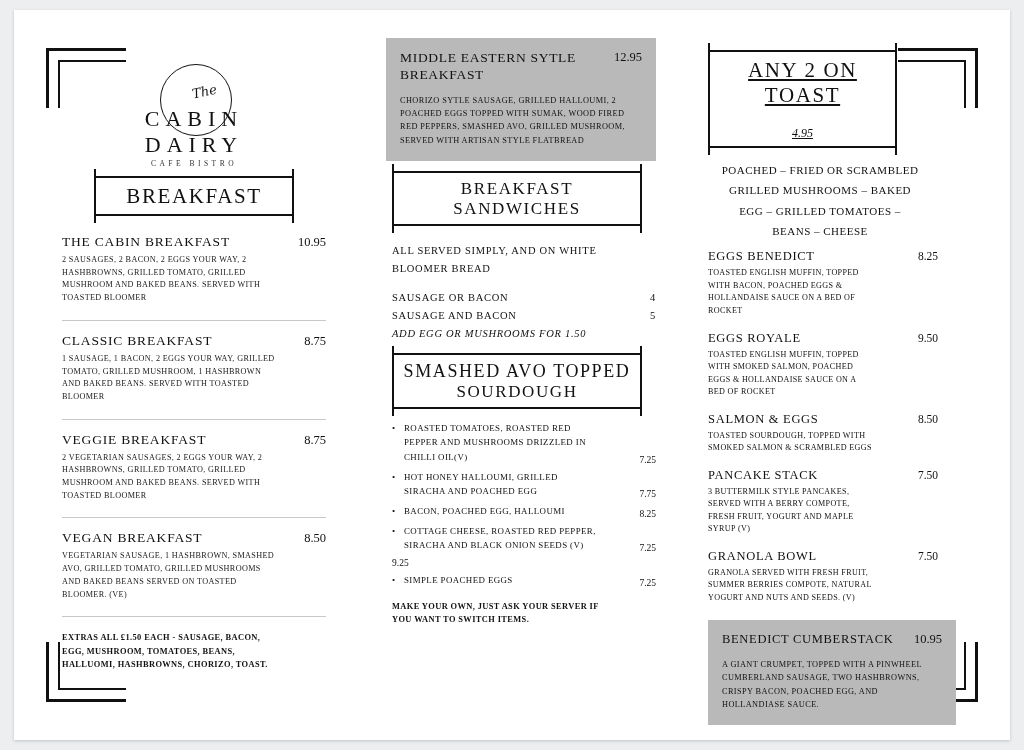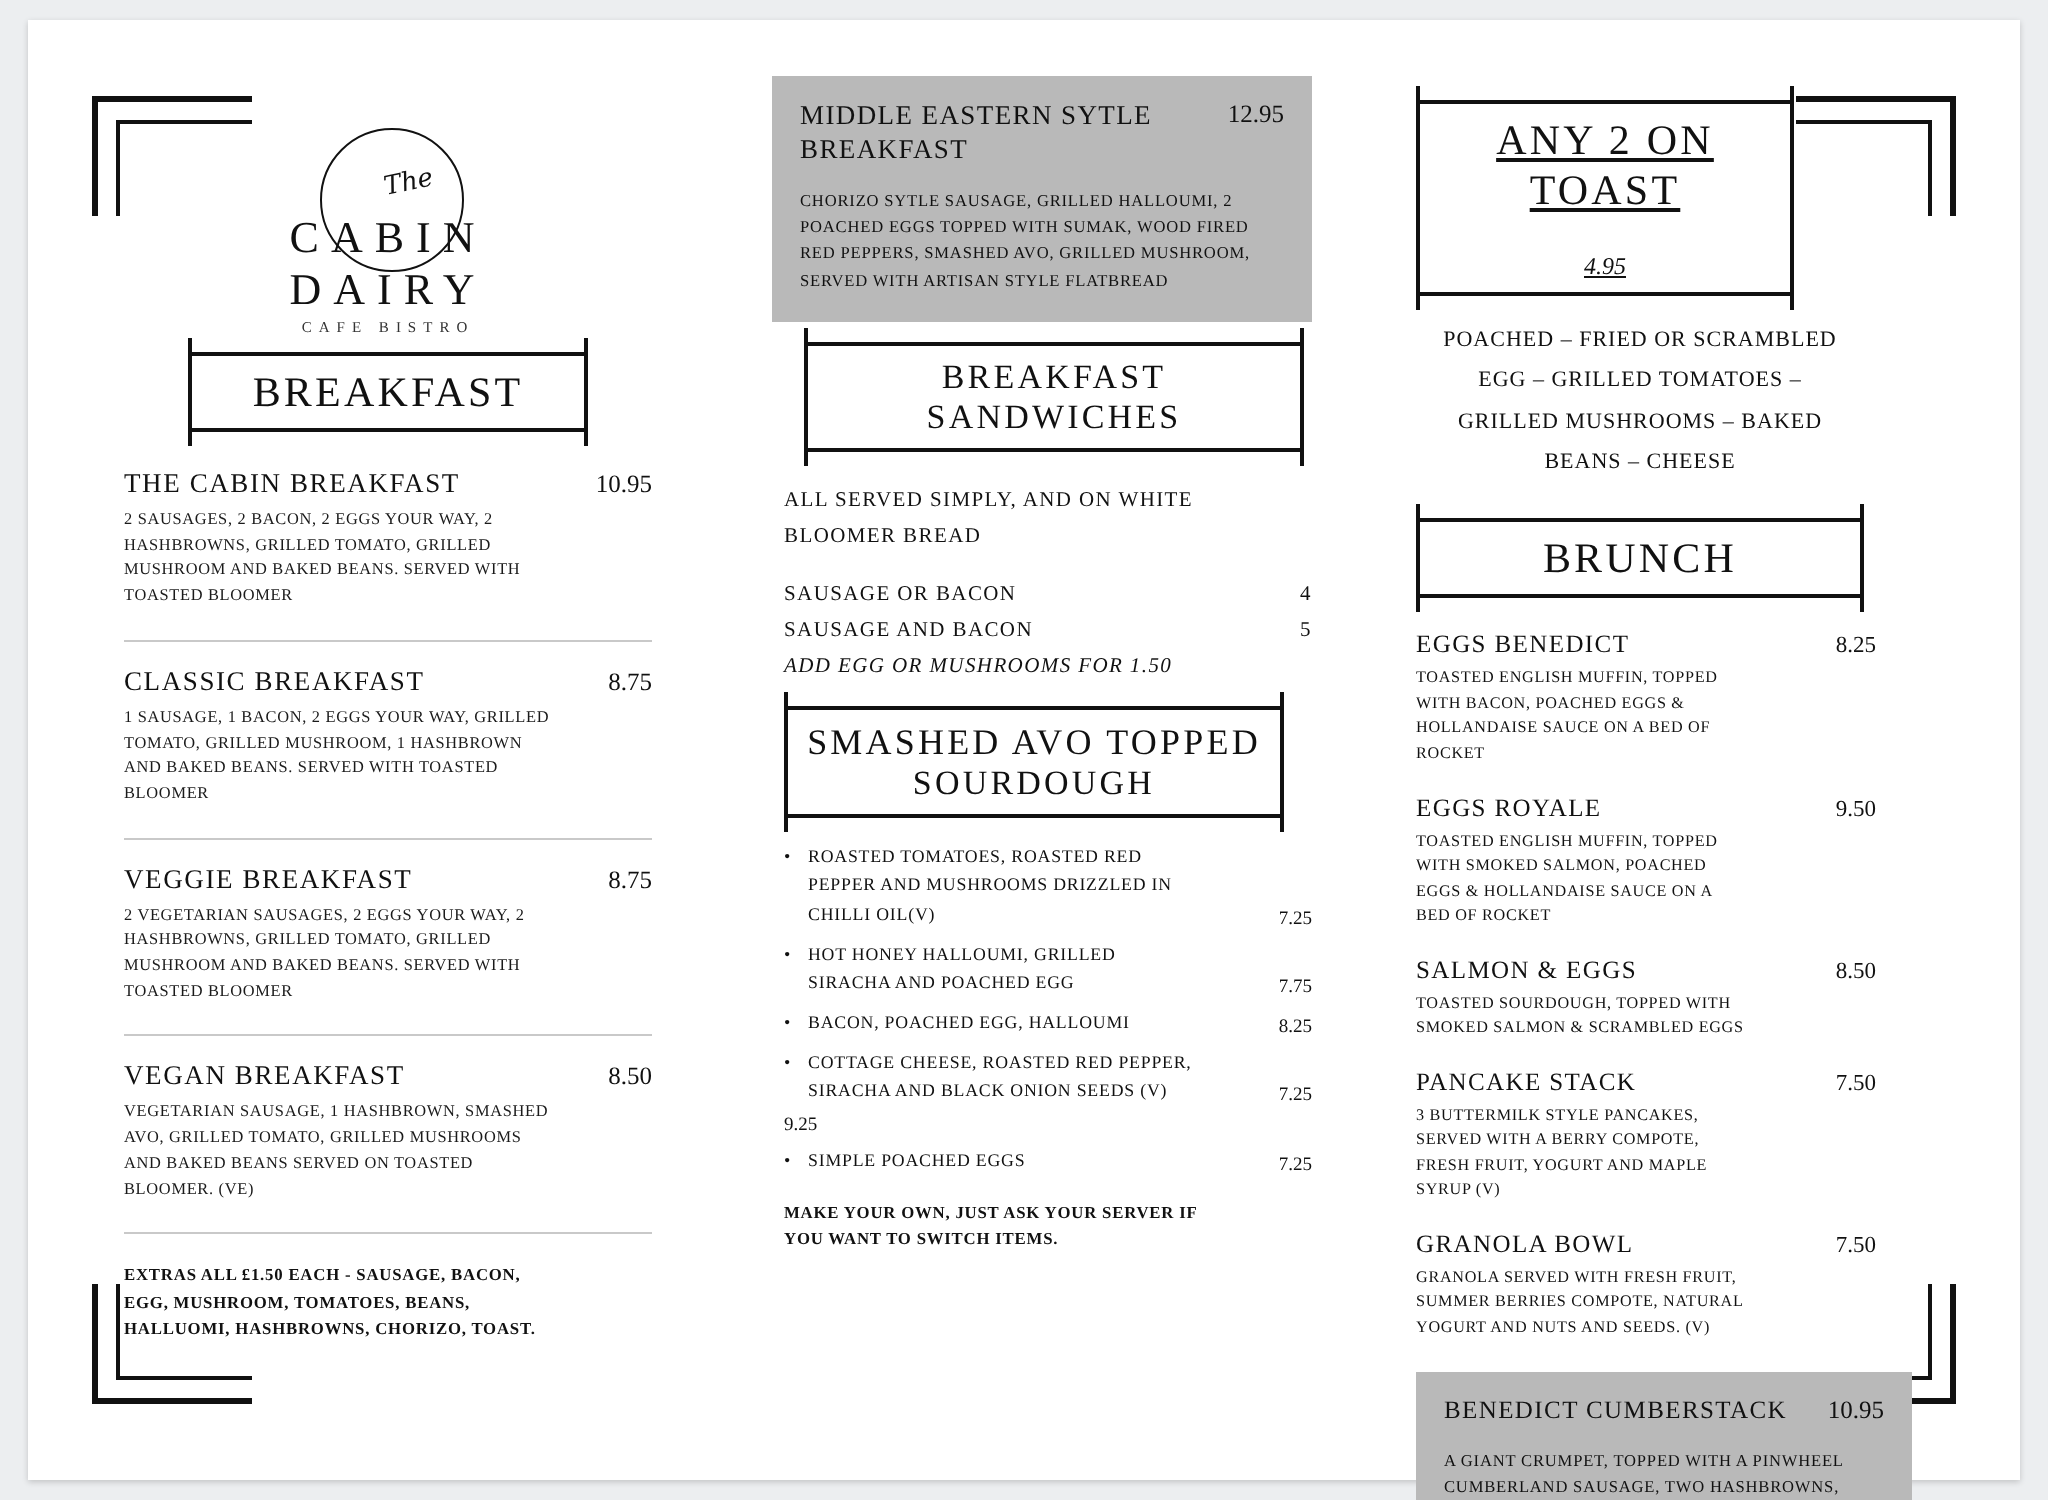--- a/index.html
+++ b/index.html
@@ -91,21 +91,21 @@
   .boxhead .sub {
     font-size:12px; font-style:italic; margin-top:18px;
   }
   .boxhead .bline { position:absolute; background:#111; }
   .boxhead .t { left:0; top:0; width:100%; height:2px; }
   .boxhead .b { left:0; bottom:0; width:100%; height:2px; }
   .boxhead .l { left:0; top:-7px; width:2px; height:calc(100% + 14px); }
   .boxhead .r { right:0; top:-7px; width:2px; height:calc(100% + 14px); }
 
   .box-breakfast { width:200px; margin:18px auto 18px; }
-  .box-sandwich  { width:250px; margin:10px 0 16px 16px; }
+  .box-sandwich  { width:250px; margin:10px 0 16px 6px; }
   .box-avo       { width:250px; margin:14px 0 12px 6px; }
   .box-toast     { width:189px; margin:12px 0 12px 22px;text-decoration:underline; }
   .box-brunch    { width:224px; margin:18px 0 16px 22px; }
 
   
   .item { margin-bottom:15px; }
   .item-row {
     display:flex; justify-content:space-between; align-items:baseline;
   }
   .item-name {
@@ -351,32 +351,25 @@
         <span class="bline t"></span>
           <span class="bline b"></span>
         <span class="bline l"></span>
           <span class="bline r"></span>
         <div class="title">ANY 2 ON TOAST</div>
         <div class="sub">4.95</div>
       </div>
 
       <div class="toast-lines">
         <div>POACHED – FRIED OR SCRAMBLED</div>
+        <div>GRILLED MUSHROOMS – BAKED</div>
         <div>EGG – GRILLED TOMATOES –</div>
-        <div>GRILLED MUSHROOMS – BAKED</div>
         <div>BEANS – CHEESE</div>
       </div>
 
-      <div class="boxhead box-brunch">
-        <span class="bline t"></span>
-          <span class="bline b"></span>
-        <span class="bline l"></span>
-          <span class="bline r"></span>
-        <div class="title">BRUNCH</div>
-      </div>
 
       <div class="bitem">
         <div class="bitem-row">
           <div class="bitem-name">EGGS BENEDICT</div>
           <div class="bitem-price">8.25</div>
         </div>
         <div class="bitem-desc">TOASTED ENGLISH MUFFIN, TOPPED WITH BACON, POACHED EGGS &amp; HOLLANDAISE SAUCE ON A BED OF ROCKET</div>
       </div>
 
       <div class="bitem">

